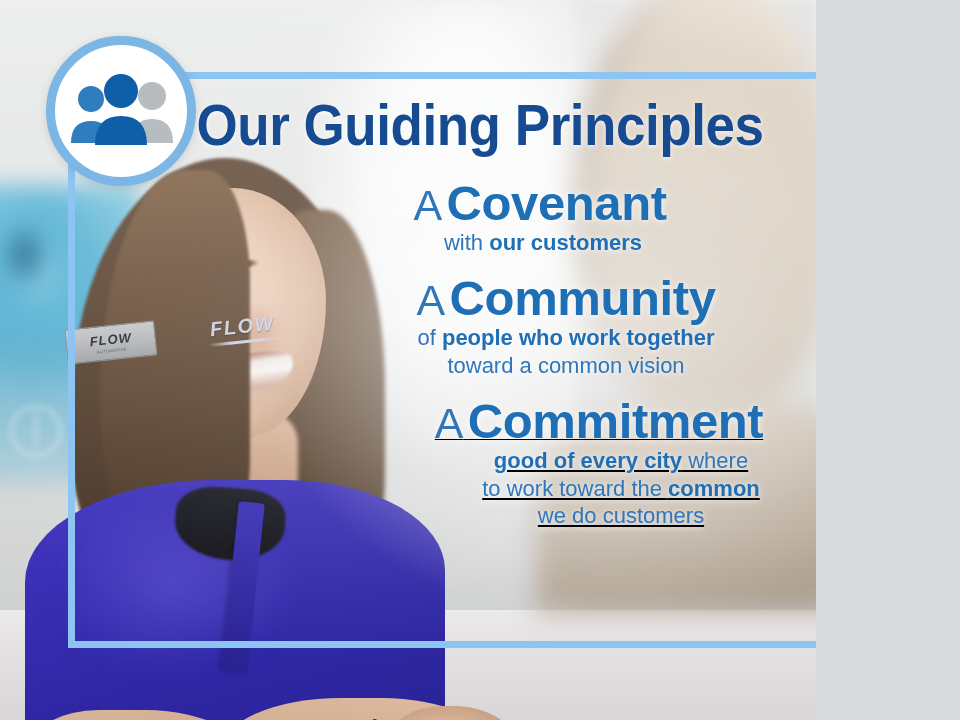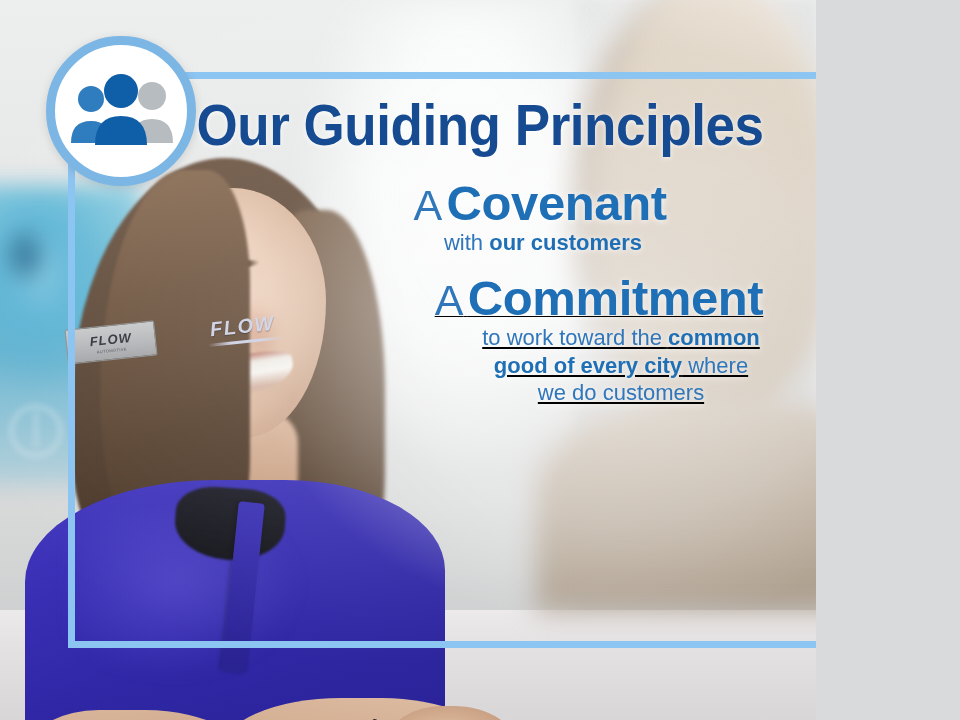--- a/index.html
+++ b/index.html
@@ -256,32 +256,46 @@
         <span class="art">A</span>
         <span class="kw">Covenant</span>
       </div>
       <div class="p-sub">
         <div>
           <span>with </span><b>our customers</b>
         </div>
       </div>
     </div>
 
+    <div class="block b2">
+      <div class="p-head">
+        <span class="art">A</span>
+        <span class="kw">Community</span>
+      </div>
+      <div class="p-sub">
+        <div>
+          <span>of </span><b>people who work together</b>
+        </div>
+        <div>
+          <span>toward a common vision</span>
+        </div>
+      </div>
+    </div>
 
     <div class="block b3">
       <div class="p-head">
         <span class="art">A</span>
         <span class="kw">Commitment</span>
       </div>
       <div class="p-sub">
         <div>
+          <b>good of every city</b><span> where</span>
+        </div>
+        <div>
           <span>to work toward the </span><b>common</b>
-        </div>
-        <div>
-          <b>good of every city</b><span> where</span>
         </div>
         <div>
           <span>we do customers</span>
         </div>
       </div>
     </div>
 
   </div>
 </div>
 

